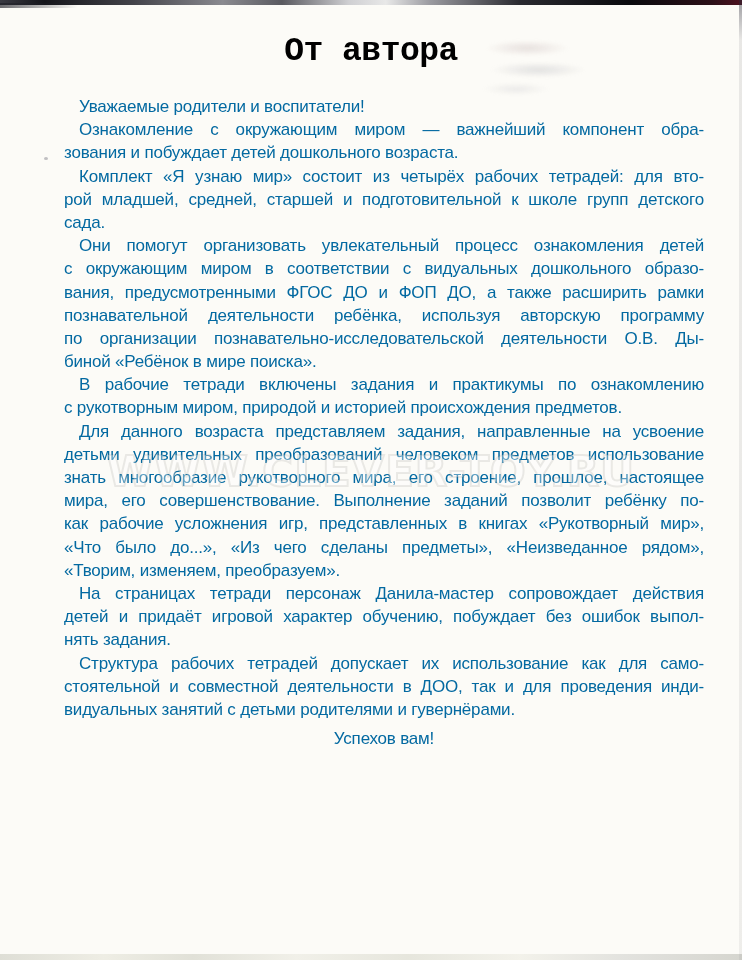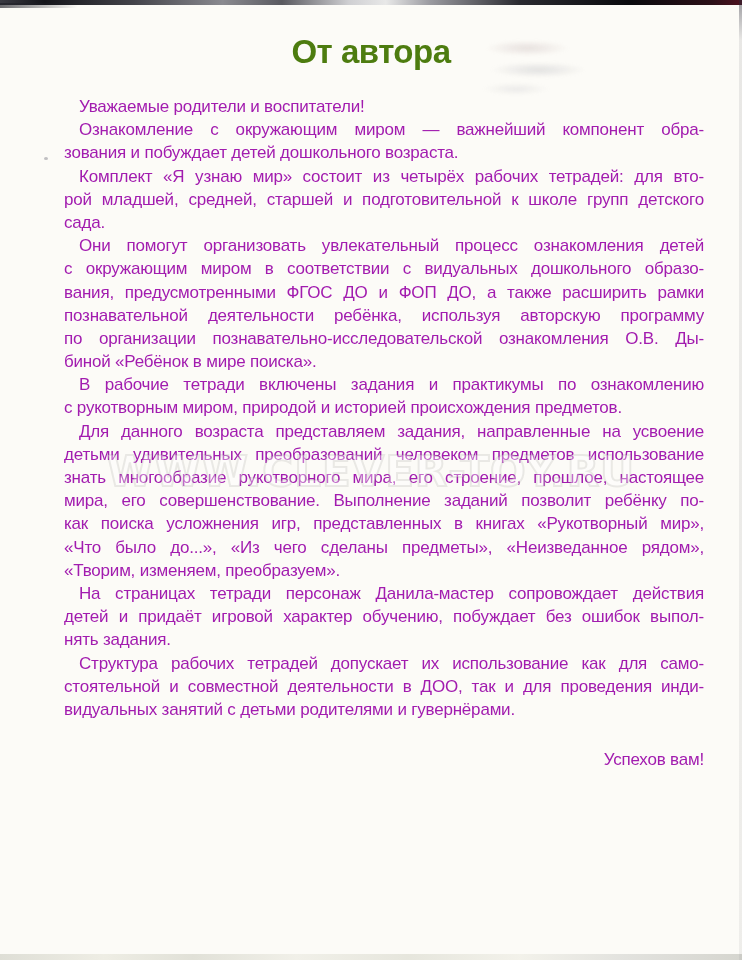--- a/index.html
+++ b/index.html
@@ -48,46 +48,47 @@
   .speck {
     position: absolute; left: 44px; top: 157px; width: 4px; height: 3px; z-index: 1;
     background: rgba(95,95,108,.38); border-radius: 50%;
   }
   
   .title {
     position: absolute; top: 33px; left: 0; right: 0; margin: 0; z-index: 1;
     text-align: center;
     font-size: 33px; line-height: 38px; font-weight: 700;
     letter-spacing: -0.5px;
-    color: #4d7c0f;
+    color: #000000;
+    font-family: Liberation Mono, monospace;
   }
   
   .watermark {
     position: absolute; top: 447px; left: 371px; transform: translateX(-50%); z-index: 2;
     white-space: nowrap; pointer-events: none;
     font-family: "DejaVu Sans", sans-serif;
     font-size: 42px; font-weight: 700; letter-spacing: 1px;
     color: rgba(255,255,255,.35);
     -webkit-text-stroke: 2px rgba(120,120,112,.14);
   }
   
   .bodytext {
     position: absolute; top: 95px; left: 64px; width: 640px; z-index: 1;
     font-size: 17px; line-height: 23.2px; letter-spacing: -0.2px;
-    color: #a21caf;
+    color: #0369a1;
   }
   .ln {
     text-align: justify;
     height: 23.2px; overflow: hidden;
   }
   .ln.j { text-align-last: justify; }
   .ln.first { text-indent: 15px; }
   .ln b { font-weight: 400; }
   .closing {
-    text-align: right; margin-top: 27px; height: 23.2px;
+    text-align: center; margin-top: 6px; height: 23.2px;
   }
 </style>
 </head>
 <body>
 
 <div class="sheet">
 
   <div class="top-strip"></div>
   <div class="top-strip-smudge"></div>
   <div class="ghost"></div>
@@ -112,35 +113,35 @@
       <div class="ln first j">Комплект «Я узнаю мир» состоит из четырёх рабочих тетрадей: для вто-</div>
       <div class="ln j">рой младшей, средней, старшей и подготовительной к школе групп детского</div>
       <div class="ln">сада.</div>
     </div>
 
     <div class="para">
       <div class="ln first j">Они помогут организовать увлекательный процесс ознакомления детей</div>
       <div class="ln j">с окружающим миром в соответствии с видуальных дошкольного образо-</div>
       <div class="ln j">вания, предусмотренными ФГОС ДО и ФОП ДО, а также расширить рамки</div>
       <div class="ln j">познавательной деятельности ребёнка, используя авторскую программу</div>
-      <div class="ln j">по организации познавательно-исследовательской ознакомления О.В. Ды-</div>
+      <div class="ln j">по организации познавательно-исследовательской деятельности О.В. Ды-</div>
       <div class="ln">биной «Ребёнок в мире поиска».</div>
     </div>
 
     <div class="para">
       <div class="ln first j">В рабочие тетради включены задания и практикумы по ознакомлению</div>
       <div class="ln">с рукотворным миром, природой и историей происхождения предметов.</div>
     </div>
 
     <div class="para">
       <div class="ln first j">Для данного возраста представляем задания, направленные на усвоение</div>
       <div class="ln j">детьми удивительных преобразований человеком предметов использование</div>
       <div class="ln j">знать многообразие рукотворного мира, его строение, прошлое, настоящее</div>
       <div class="ln j">мира, его совершенствование. Выполнение заданий позволит ребёнку по-</div>
-      <div class="ln j">как поиска усложнения игр, представленных в книгах «Рукотворный мир»,</div>
+      <div class="ln j">как рабочие усложнения игр, представленных в книгах «Рукотворный мир»,</div>
       <div class="ln j">«Что было до...», «Из чего сделаны предметы», «Неизведанное рядом»,</div>
       <div class="ln">«Творим, изменяем, преобразуем».</div>
     </div>
 
     <div class="para">
       <div class="ln first j">На страницах тетради персонаж Данила-мастер сопровождает действия</div>
       <div class="ln j">детей и придаёт игровой характер обучению, побуждает без ошибок выпол-</div>
       <div class="ln">нять задания.</div>
     </div>
 

